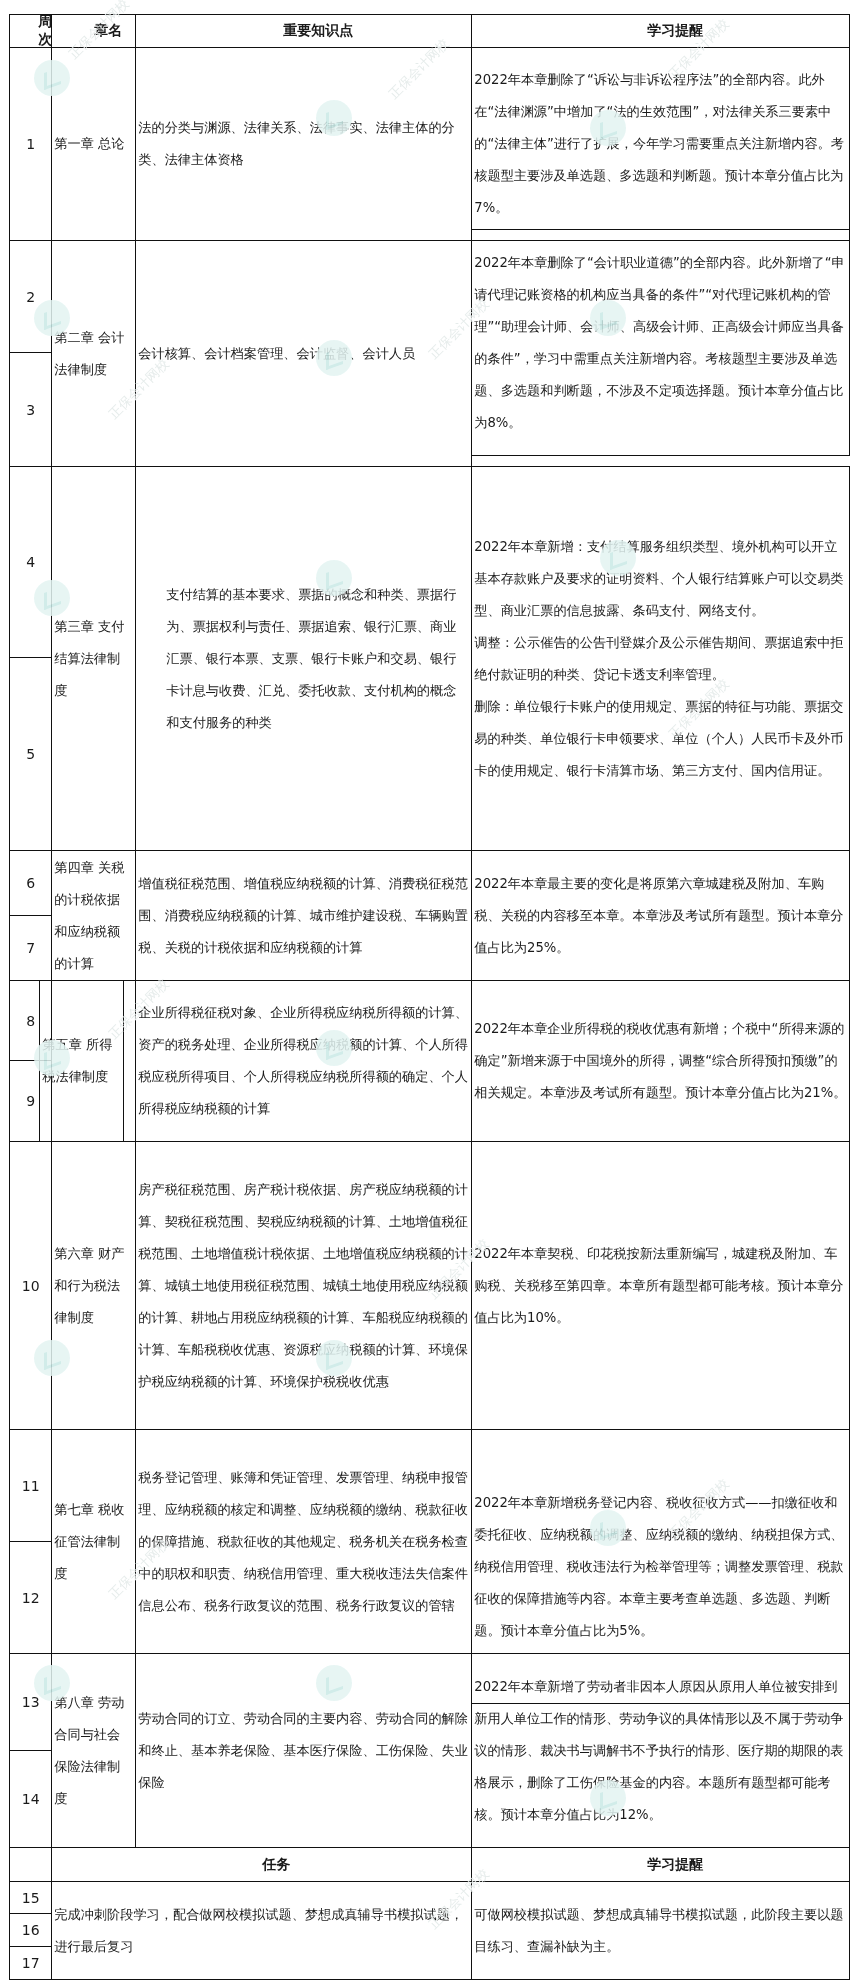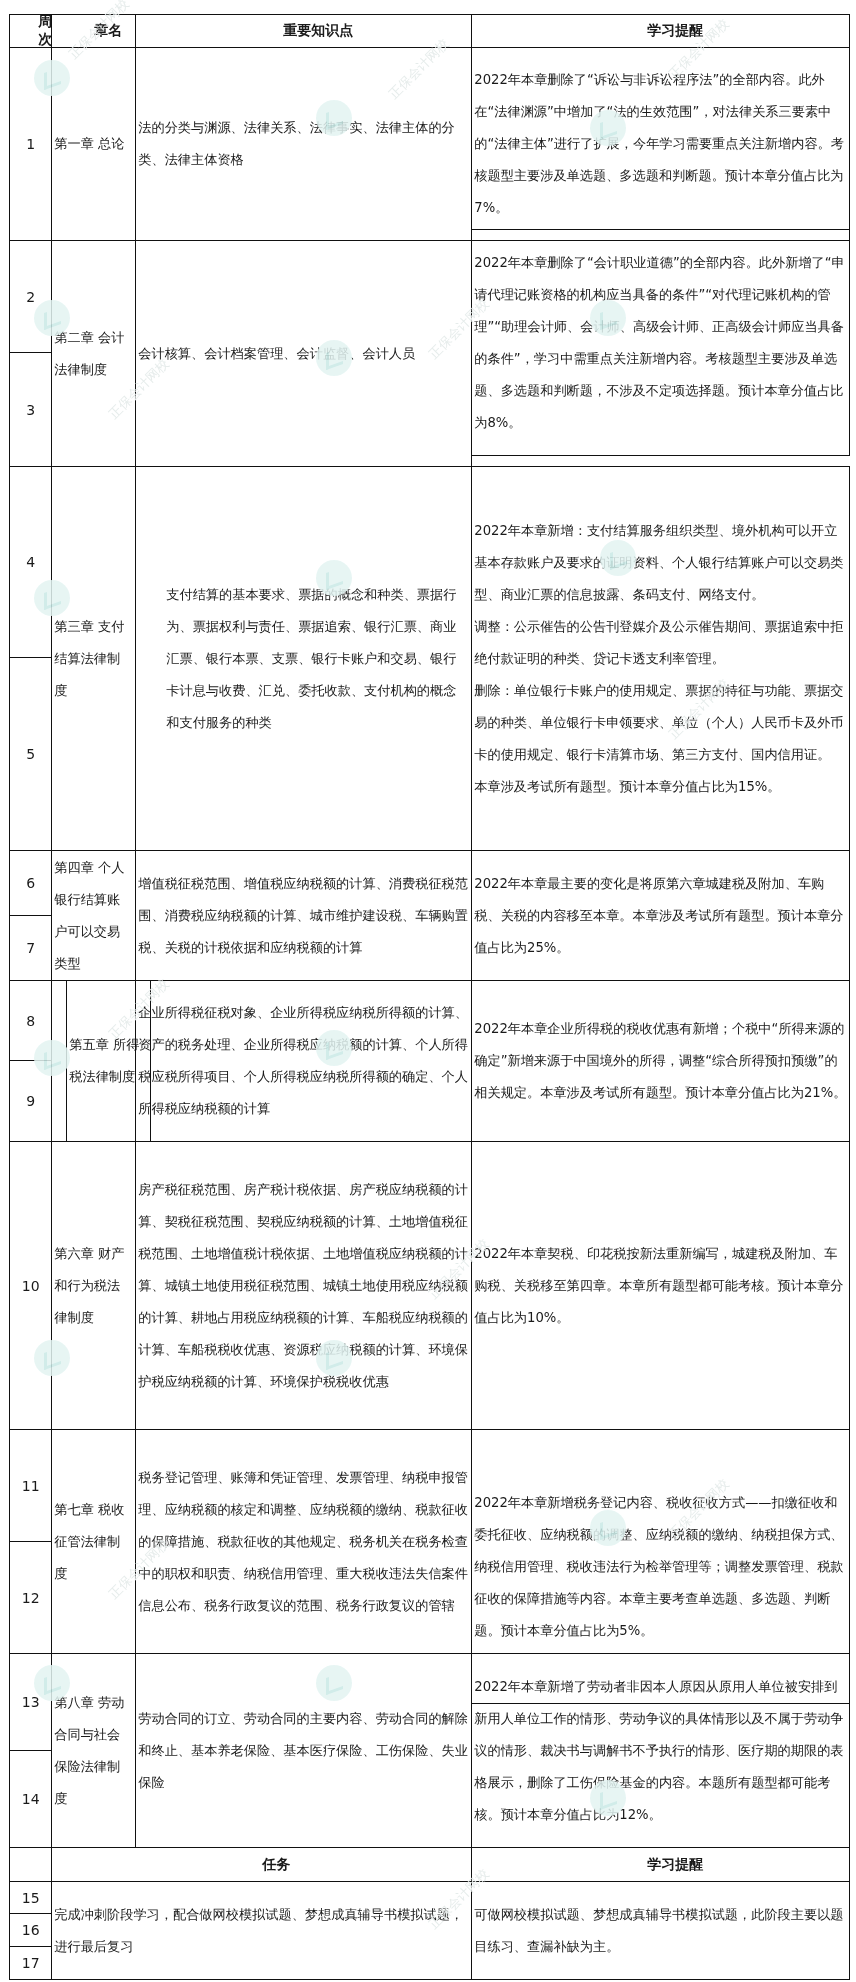--- a/index.html
+++ b/index.html
@@ -74,47 +74,46 @@
       <span>第三章 支付结算法律制度</span>
     </div>
   <div class="cell txt" style="left:136px;top:467px;width:337px;height:385px;padding-left:30px;">
       <span>支付结算的基本要求、票据的概念和种类、票据行为、票据权利与责任、票据追索、银行汇票、商业汇票、银行本票、支票、银行卡账户和交易、银行卡计息与收费、汇兑、委托收款、支付机构的概念和支付服务的种类</span>
     </div>
   <div class="cell txt" style="left:472px;top:467px;width:379px;height:385px;">
     <div>
       <div>2022年本章新增：支付结算服务组织类型、境外机构可以开立基本存款账户及要求的证明资料、个人银行结算账户可以交易类型、商业汇票的信息披露、条码支付、网络支付。</div>
       <div>调整：公示催告的公告刊登媒介及公示催告期间、票据追索中拒绝付款证明的种类、贷记卡透支利率管理。</div>
       <div>删除：单位银行卡账户的使用规定、票据的特征与功能、票据交易的种类、单位银行卡申领要求、单位（个人）人民币卡及外币卡的使用规定、银行卡清算市场、第三方支付、国内信用证。</div>
-      <div>本章涉及考试所有题型。预计本章分值占比为15%。</div>
     </div>
   </div>
 
   <div class="cell center wk" style="left:10px;top:851px;width:43px;height:66px;">
       <span>6</span>
     </div>
   <div class="cell center wk" style="left:10px;top:916px;width:43px;height:66px;">
       <span>7</span>
     </div>
   <div class="cell txt" style="left:52px;top:851px;width:85px;height:131px;">
-      <span>第四章 个人银行结算账户可以交易类型</span>
+      <span>第四章 关税的计税依据和应纳税额的计算</span>
     </div>
   <div class="cell txt" style="left:136px;top:851px;width:337px;height:131px;">
       <span>增值税征税范围、增值税应纳税额的计算、消费税征税范围、消费税应纳税额的计算、城市维护建设税、车辆购置税、关税的计税依据和应纳税额的计算</span>
     </div>
   <div class="cell txt" style="left:472px;top:851px;width:379px;height:131px;">
       <span>2022年本章最主要的变化是将原第六章城建税及附加、车购税、关税的内容移至本章。本章涉及考试所有题型。预计本章分值占比为25%。</span>
     </div>
 
   <div class="cell center wk" style="left:10px;top:981px;width:43px;height:81px;">
       <span>8</span>
     </div>
   <div class="cell center wk" style="left:10px;top:1061px;width:43px;height:82px;">
       <span>9</span>
     </div>
-  <div class="cell txt" style="left:67px;top:981px;width:85px;height:162px;">
+  <div class="cell txt" style="left:40px;top:981px;width:85px;height:162px;">
       <span>第五章 所得税法律制度</span>
     </div>
   <div class="cell txt" style="left:136px;top:981px;width:337px;height:162px;">
       <span>企业所得税征税对象、企业所得税应纳税所得额的计算、资产的税务处理、企业所得税应纳税额的计算、个人所得税应税所得项目、个人所得税应纳税所得额的确定、个人所得税应纳税额的计算</span>
     </div>
   <div class="cell txt" style="left:472px;top:981px;width:379px;height:162px;">
       <span>2022年本章企业所得税的税收优惠有新增；个税中“所得来源的确定”新增来源于中国境外的所得，调整“综合所得预扣预缴”的相关规定。本章涉及考试所有题型。预计本章分值占比为21%。</span>
     </div>
 
   <div class="cell center wk" style="left:10px;top:1142px;width:43px;height:289px;">

